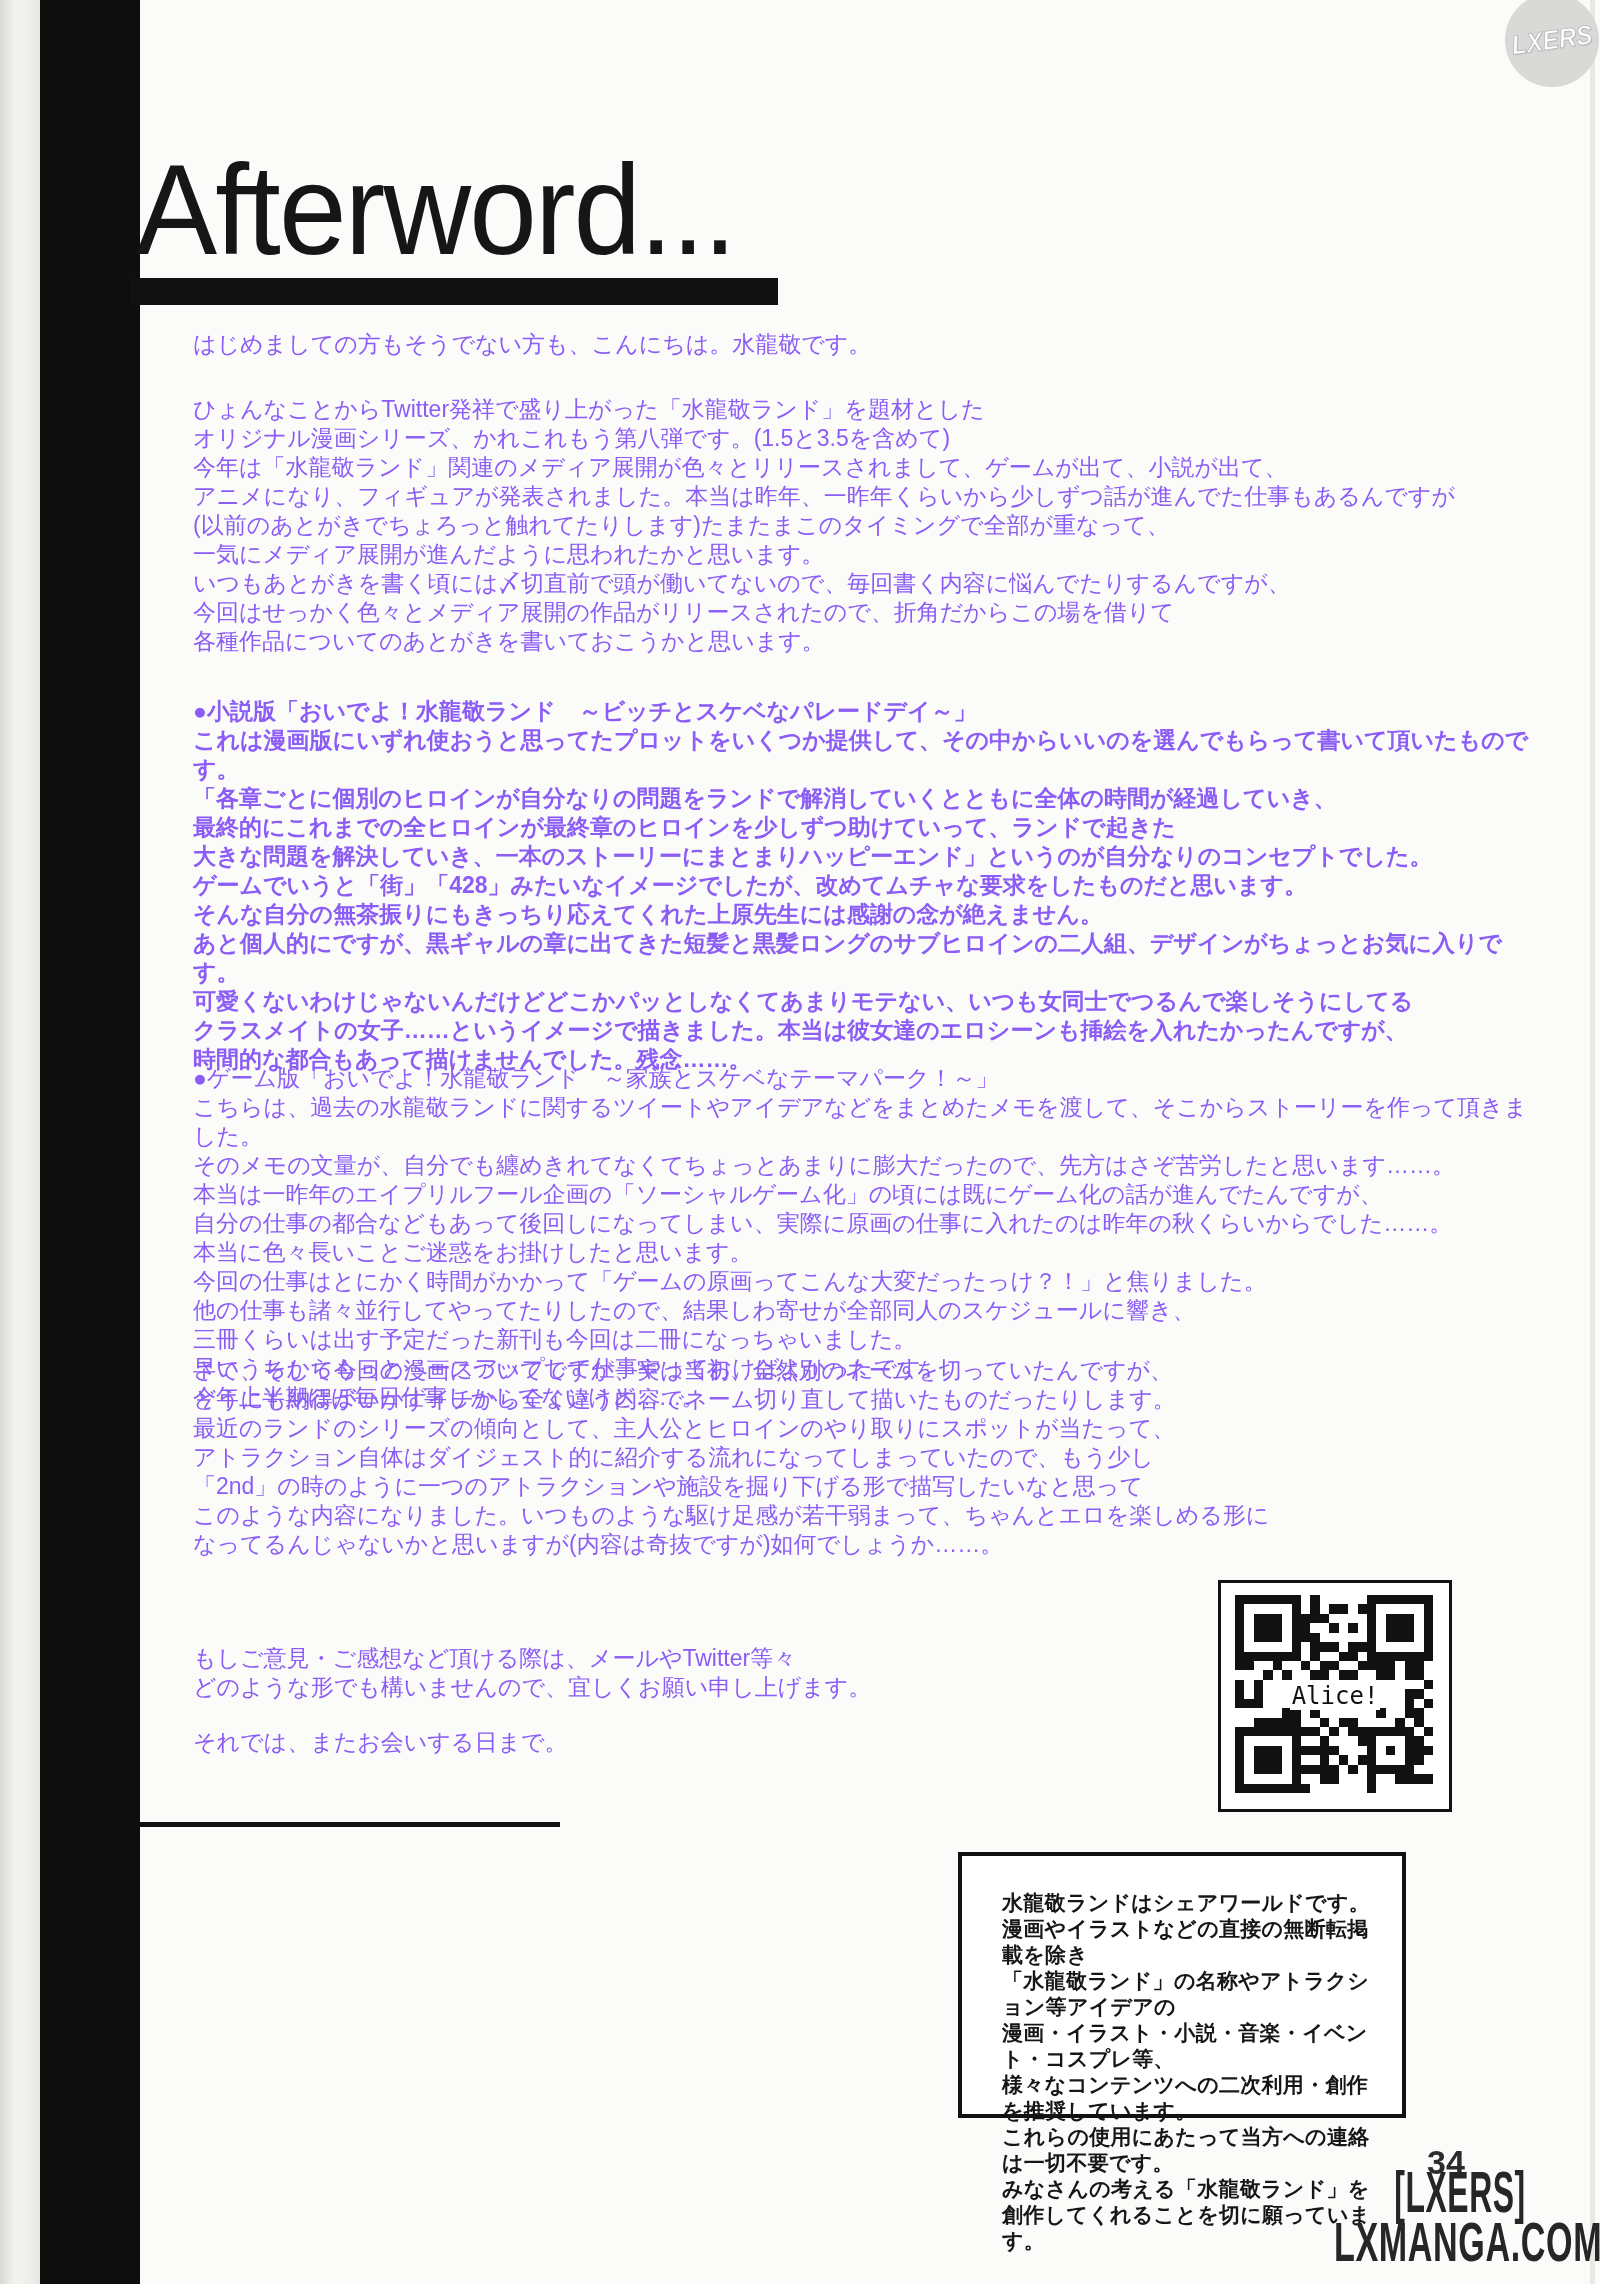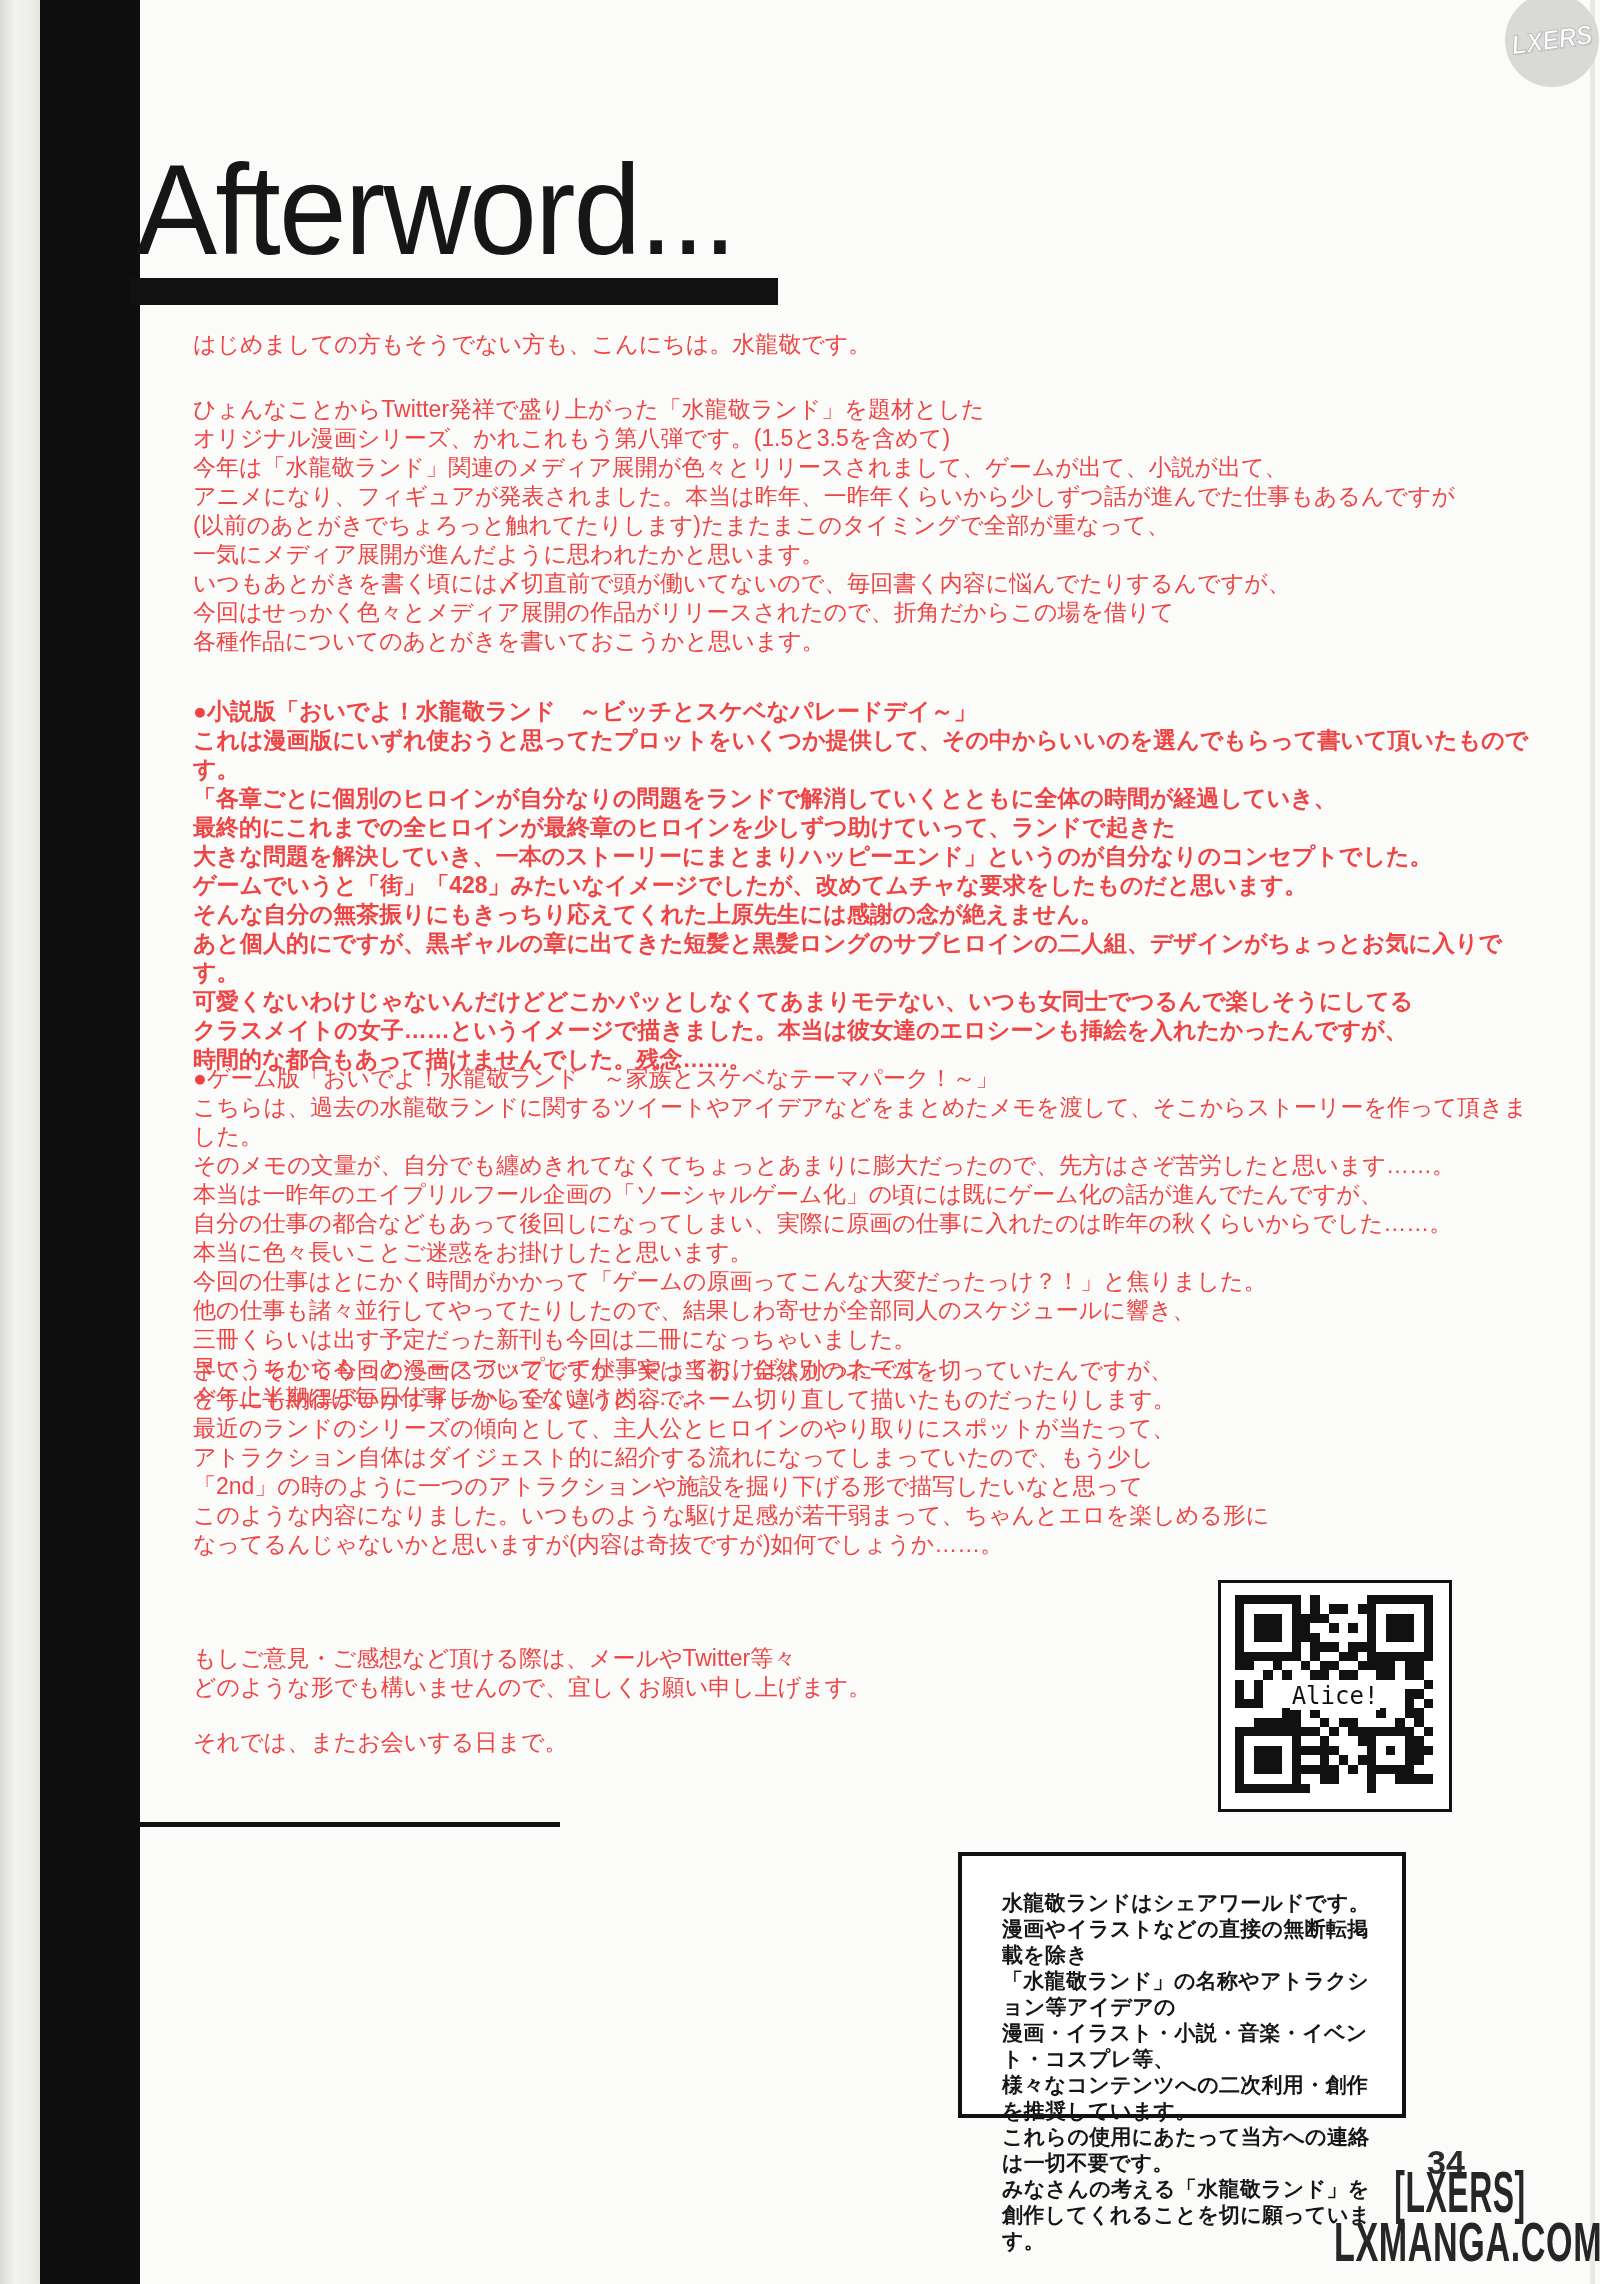--- a/index.html
+++ b/index.html
@@ -15,21 +15,21 @@
   .right-edge{position:absolute;left:1590px;top:0;width:5px;height:100%;background:#e8e8e5;}
 
   
   .title{position:absolute;left:136px;top:146px;margin:0;
     font-size:128px;line-height:128px;font-weight:400;letter-spacing:-2px;
     color:#161616;transform:scaleX(.95);transform-origin:left top;white-space:nowrap;}
   .title-rule{position:absolute;left:130px;top:278px;width:648px;height:27px;background:#111;}
 
   
   .textblock{position:absolute;left:193px;width:1340px;
-    font-size:23px;line-height:29px;color:#ef4444;white-space:pre-line;}
+    font-size:23px;line-height:29px;color:#8b5cf6;white-space:pre-line;}
   .b-intro{top:330px;}
   .b-media{top:395px;}
   .b-novel{top:697px;font-weight:bold;}
   .b-game{top:1048px;margin-top:16px;}
   .b-manga{top:1356px;}
   .b-feedback{top:1644px;}
   .b-closing{top:1728px;}
 
   
   .qr-box{position:absolute;left:1218px;top:1580px;width:228px;height:226px;

